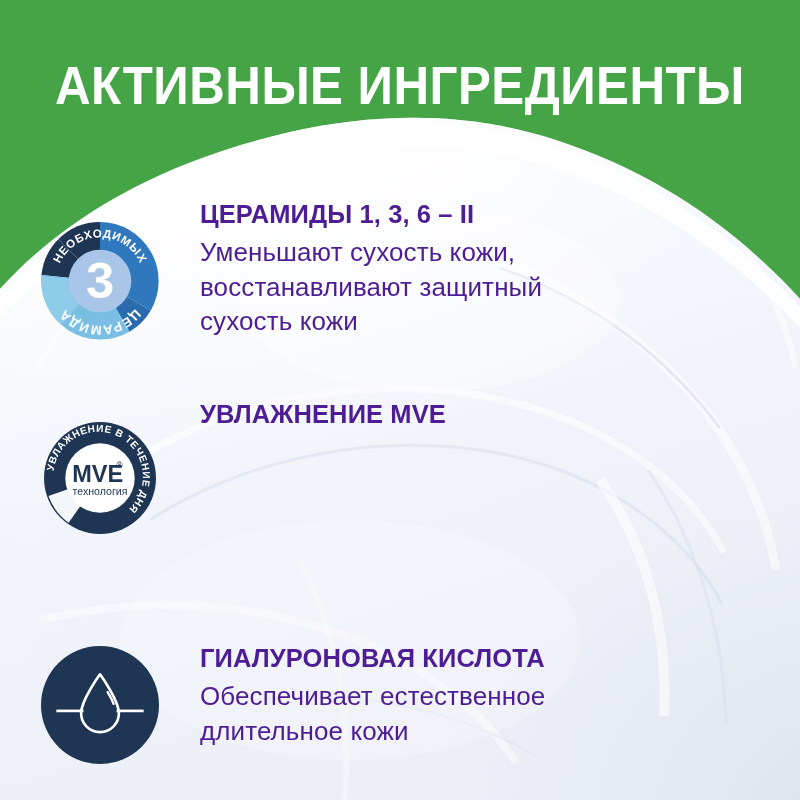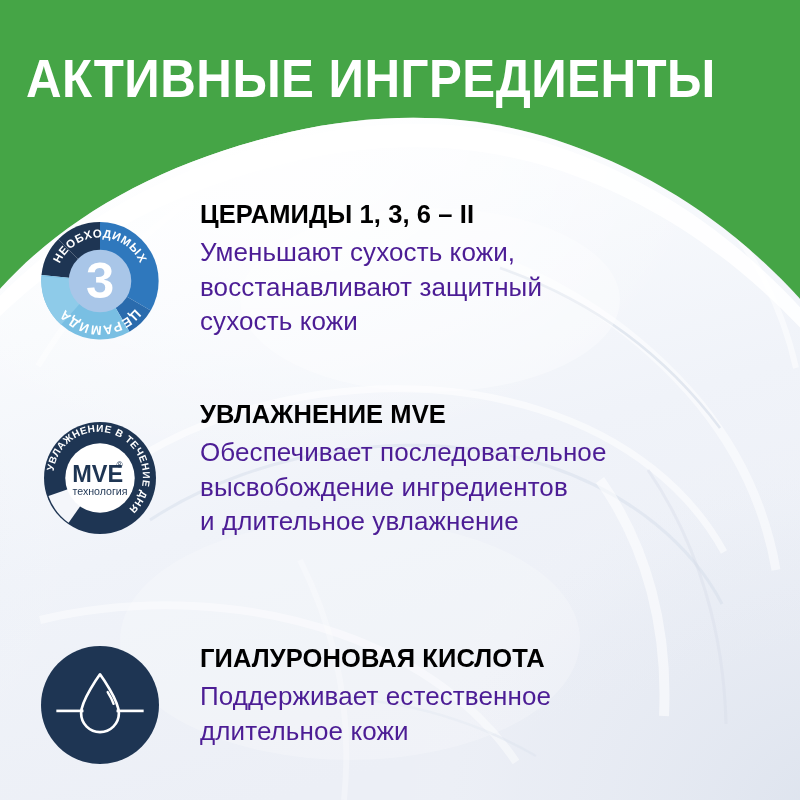--- a/index.html
+++ b/index.html
@@ -30,28 +30,28 @@
     top: 0;
     left: 0;
     width: 800px;
     height: 800px;
     display: block;
   }
 
   
   .header {
     position: absolute;
-    top: 0;
+    top: 7px;
     left: 0;
     width: 800px;
     height: 150px;
     z-index: 5;
     display: flex;
     align-items: center;
-    justify-content: flex-start;
+    justify-content: center;
   }
   .header-title {
     color: #ffffff;
     font-size: 53px;
     font-weight: bold;
     letter-spacing: 0.5px;
     line-height: 1;
     text-align: center;
     transform: scaleX(0.93);
     white-space: nowrap;
@@ -89,21 +89,21 @@
   .feature-1 .badge-slot { padding-top: 22px; }
   .feature-2 .badge-slot { padding-top: 22px; }
   .feature-3 .badge-slot { padding-top: 2px; }
 
   .text-slot {
     padding-right: 70px;
     flex: 1;
   }
 
   .feat-title {
-    color: #000000;
+    color: #4c1d95;
     font-size: 25.5px;
     font-weight: bold;
     letter-spacing: 0.1px;
     line-height: 1.1;
     margin: 0 0 7px 0;
     white-space: nowrap;
   }
   .feat-body {
     color: #4c1d95;
     font-size: 26px;
@@ -256,25 +256,20 @@
             <textPath href="#mveArcText" startOffset="14%">УВЛАЖНЕНИЕ В ТЕЧЕНИЕ ДНЯ</textPath>
           </text>
 
           <text x="96" y="92" fill="#1e3553" font-family="Liberation Sans, sans-serif" font-size="42" font-weight="bold" text-anchor="middle" dominant-baseline="central">MVE</text>
           <text x="135" y="76" fill="#1e3553" font-family="Liberation Sans, sans-serif" font-size="15" text-anchor="middle" dominant-baseline="central">®</text>
           <text x="100" y="124" fill="#1e3553" font-family="Liberation Sans, sans-serif" font-size="19" text-anchor="middle" dominant-baseline="central">технология</text>
         </svg>
       </div>
       <div class="text-slot">
         <div class="feat-title">УВЛАЖНЕНИЕ MVE</div>
-        <div class="feat-body">
-          <span class="ln">Обеспечивает последовательное</span>
-          <span class="ln">высвобождение ингредиентов</span>
-          <span class="ln">и длительное увлажнение</span>
-        </div>
       </div>
     </div>
 
     <div class="feature feature-3">
       <div class="badge-slot">
         <svg class="badge" width="118" height="118" viewBox="0 0 200 200" xmlns="http://www.w3.org/2000/svg">
           <circle cx="100" cy="100" r="100" fill="#1e3553"></circle>
 
           <line x1="26" y1="110" x2="72" y2="110" stroke="#ffffff" stroke-width="4.5" stroke-linecap="butt"></line>
           <line x1="128" y1="110" x2="174" y2="110" stroke="#ffffff" stroke-width="4.5" stroke-linecap="butt"></line>
@@ -283,20 +278,20 @@
                    C 100 48, 132 92, 132 114
                    A 32 32 0 0 1 68 114
                    C 68 92, 100 48, 100 48 Z" fill="none" stroke="#ffffff" stroke-width="4.5" stroke-linejoin="round"></path>
 
           <path d="M 113 78 C 118 86, 121 92, 123 98" fill="none" stroke="#ffffff" stroke-width="4" stroke-linecap="round"></path>
         </svg>
       </div>
       <div class="text-slot">
         <div class="feat-title">ГИАЛУРОНОВАЯ КИСЛОТА</div>
         <div class="feat-body">
-          <span class="ln">Поддерживает естественное</span>
+          <span class="ln">Обеспечивает естественное</span>
           <span class="ln">длительное кожи</span>
         </div>
       </div>
     </div>
 
   </div>
 </div>
 
 </body></html>

